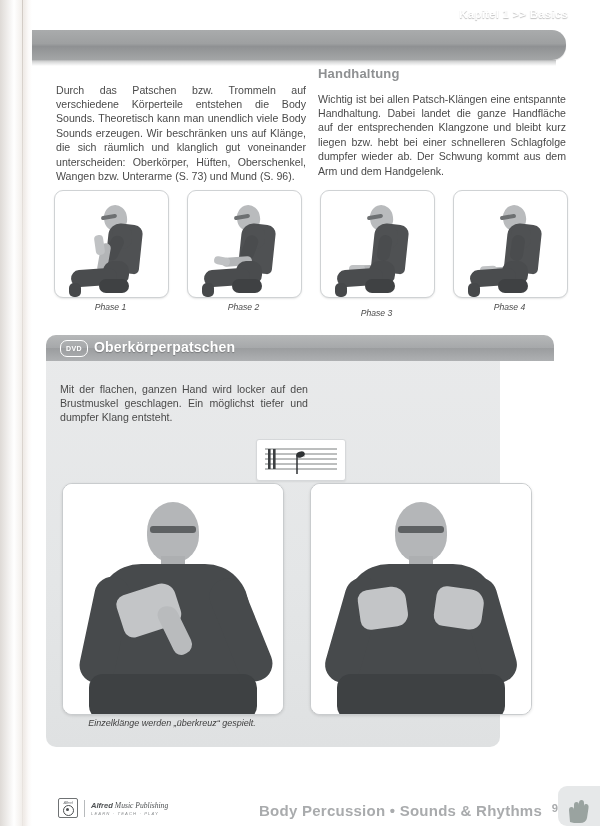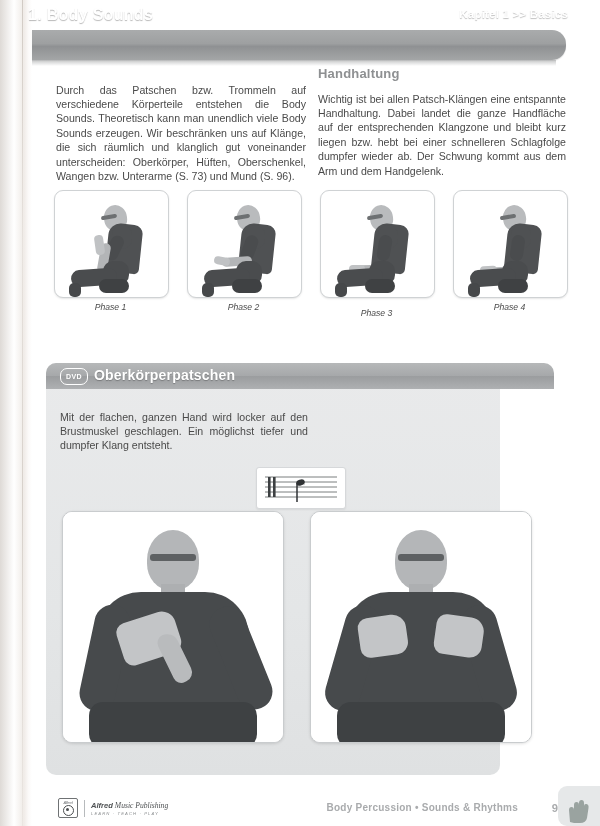--- a/index.html
+++ b/index.html
@@ -88,21 +88,21 @@
   .fig .upperarm{position:absolute;width:13px;height:26px;background:#4a4c4e;left:55px;top:44px;border-radius:7px;transform:rotate(18deg);}
   .fig .forearm{position:absolute;height:9px;background:#b3b5b7;border-radius:5px;}
   .fig .hand{position:absolute;background:#c0c2c4;border-radius:4px;}
   .fig .thigh{position:absolute;width:46px;height:17px;background:#4a4c4e;left:16px;top:78px;border-radius:9px;transform:rotate(-4deg);}
   .fig .hip{position:absolute;width:26px;height:24px;background:#4a4c4e;left:48px;top:70px;border-radius:10px;}
   .fig .stool{position:absolute;width:30px;height:14px;background:#3f4143;left:44px;top:88px;border-radius:9px;}
   .fig .shin{position:absolute;width:12px;height:14px;background:#46484a;left:14px;top:92px;border-radius:5px;}
 
   
   .dvd-panel{
-    position:absolute;left:46px;top:363px;width:454px;height:412px;
+    position:absolute;left:46px;top:335px;width:454px;height:412px;
     background:linear-gradient(to bottom,#e9eaeb 0%,#e4e6e7 60%,#dfe1e2 100%);
     border-radius:10px;
   }
   .dvd-head{
     position:absolute;left:0;top:0;width:508px;height:26px;
     background:linear-gradient(to bottom,#b6b8b9 0%,#a6a8aa 50%,#9b9d9f 52%,#aeb0b2 100%);
     border-radius:10px 10px 0 0;
   }
   .dvd-badge{
     position:absolute;left:14px;top:5px;width:26px;height:15px;
@@ -159,22 +159,22 @@
     background:#ffffff;
   }
   .logo-mark .top{font-size:4px;color:#6f7274;line-height:5px;letter-spacing:-.2px;}
   .logo-mark .disc{width:9px;height:9px;border:1.3px solid #4b4e50;border-radius:50%;position:relative;}
   .logo-mark .disc:after{content:"";position:absolute;left:2.4px;top:2.4px;width:3px;height:3px;border-radius:50%;background:#4b4e50;}
   .logo-sep{width:1px;height:17px;background:#b7babc;margin:0 6px;}
   .logo-words .l1{font-size:7.6px;color:#4d5052;font-family:"Liberation Serif",serif;}
   .logo-words .l1 b{font-family:"Liberation Sans",sans-serif;}
   .logo-words .l2{font-size:4.2px;color:#8b8e90;letter-spacing:1.1px;margin-top:1px;}
   .footer-title{
-    position:absolute;right:82px;top:802px;
-    font-size:10px;font-weight:bold;color:#a9abad;letter-spacing:.25px;
+    position:absolute;right:58px;top:802px;
+    font-size:15px;font-weight:bold;color:#a9abad;letter-spacing:.25px;
   }
   .page-num{
     position:absolute;right:42px;top:802px;
     font-size:11.2px;font-weight:bold;color:#a9abad;
   }
   .corner-tab{
     position:absolute;right:0;top:786px;width:42px;height:40px;
     background:#e6e8e9;border-radius:9px 0 0 9px;overflow:hidden;
   }
   .corner-hand{
@@ -184,21 +184,20 @@
 </head>
 <body>
 
 <div class="page">
 
   <div class="edge-shadow"></div>
   <div class="gutter"></div>
   <div class="gutter-line"></div>
 
   <div class="chapter-bar"></div>
-  <div class="chapter-title">1. Body Sounds</div>
   <div class="chapter-kicker">Kapitel 1 &gt;&gt; Basics</div>
 
   <div class="col-left">
     <p class="body-text">Durch das Patschen bzw. Trommeln auf verschiedene Körperteile entstehen die Body Sounds. Theoretisch kann man unendlich viele Body Sounds erzeugen. Wir beschränken uns auf Klänge, die sich räumlich und klanglich gut voneinander unterscheiden: Oberkörper, Hüften, Oberschenkel, Wangen bzw. Unterarme (S. 73) und Mund (S. 96).</p>
   </div>
   <div class="col-right">
     <h2 class="sub-head">Handhaltung</h2>
     <p class="body-text">Wichtig ist bei allen Patsch-Klängen eine entspannte Handhaltung. Dabei landet die ganze Handfläche auf der entsprechenden Klangzone und bleibt kurz liegen bzw. hebt bei einer schnelleren Schlagfolge dumpfer wieder ab. Der Schwung kommt aus dem Arm und dem Handgelenk.</p>
   </div>
 
@@ -316,20 +315,21 @@
           <div class="fneck"></div>
         <div class="fshirt"></div>
         <div class="farmL" style="transform:rotate(16deg);"></div>
         <div class="farmR" style="transform:rotate(-16deg);"></div>
         <div class="flap"></div>
         <div class="phand" style="width:48px;height:40px;left:48px;top:104px;transform:rotate(-8deg);"></div>
         <div class="phand" style="width:48px;height:40px;left:124px;top:104px;transform:rotate(8deg);"></div>
       </div>
     </div>
 
+    <div class="photo-cap left">Einzelklänge werden „überkreuz“ gespielt.</div>
   </div>
 
   <div class="footer-logo">
     <div class="logo-mark">
       <div class="top">Alfred</div>
       <div class="disc"></div>
     </div>
     <div class="logo-sep"></div>
     <div class="logo-words">
       <div class="l1"><b>Alfred</b><span> Music Publishing</span></div>

